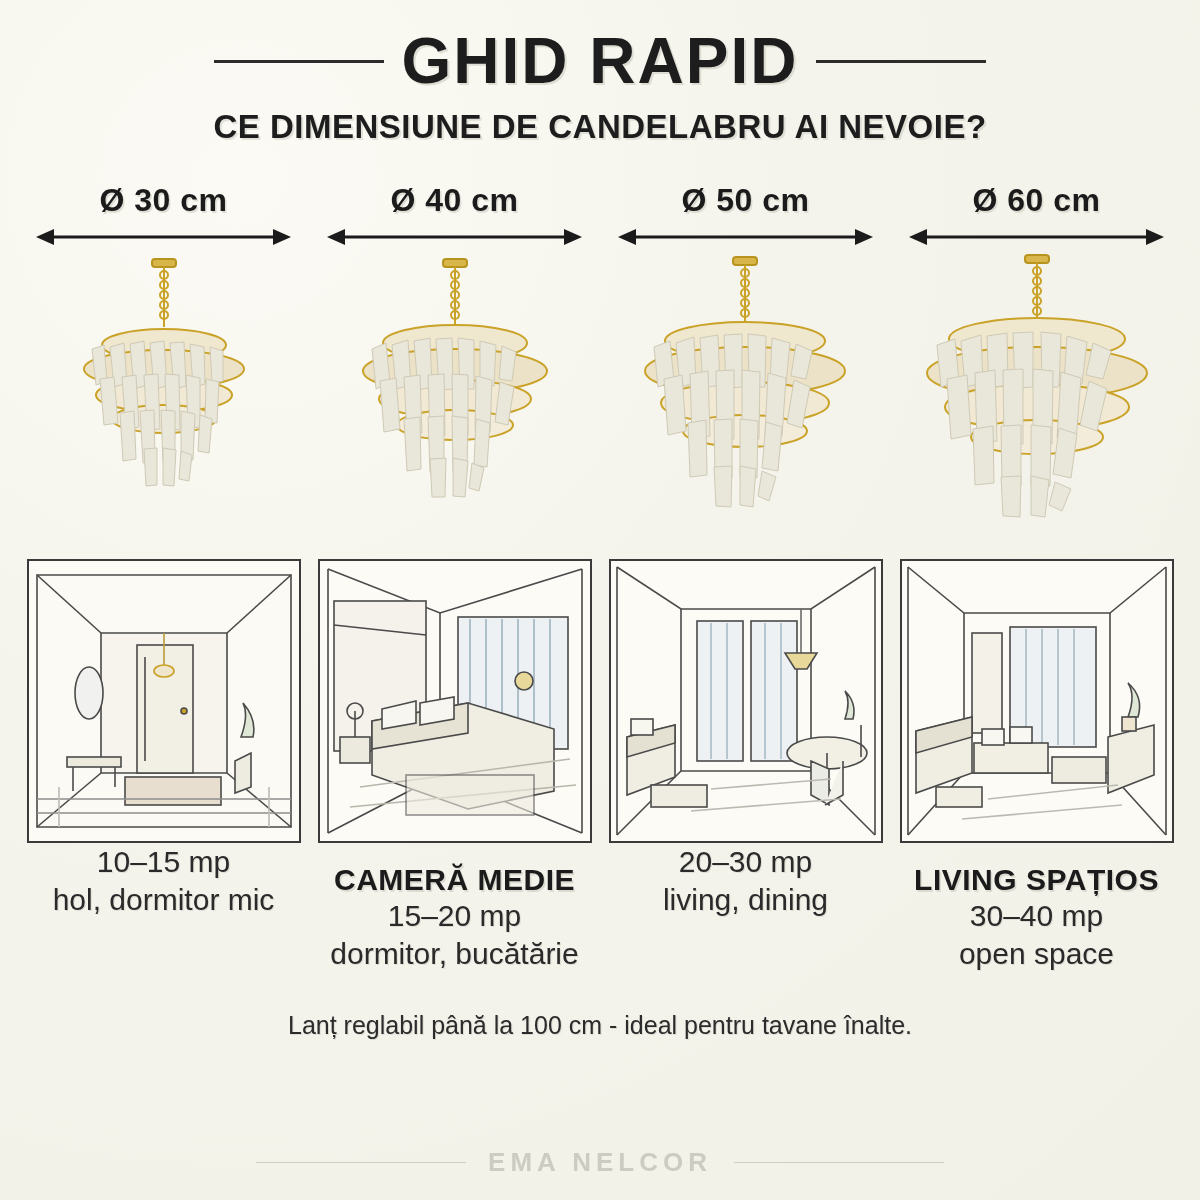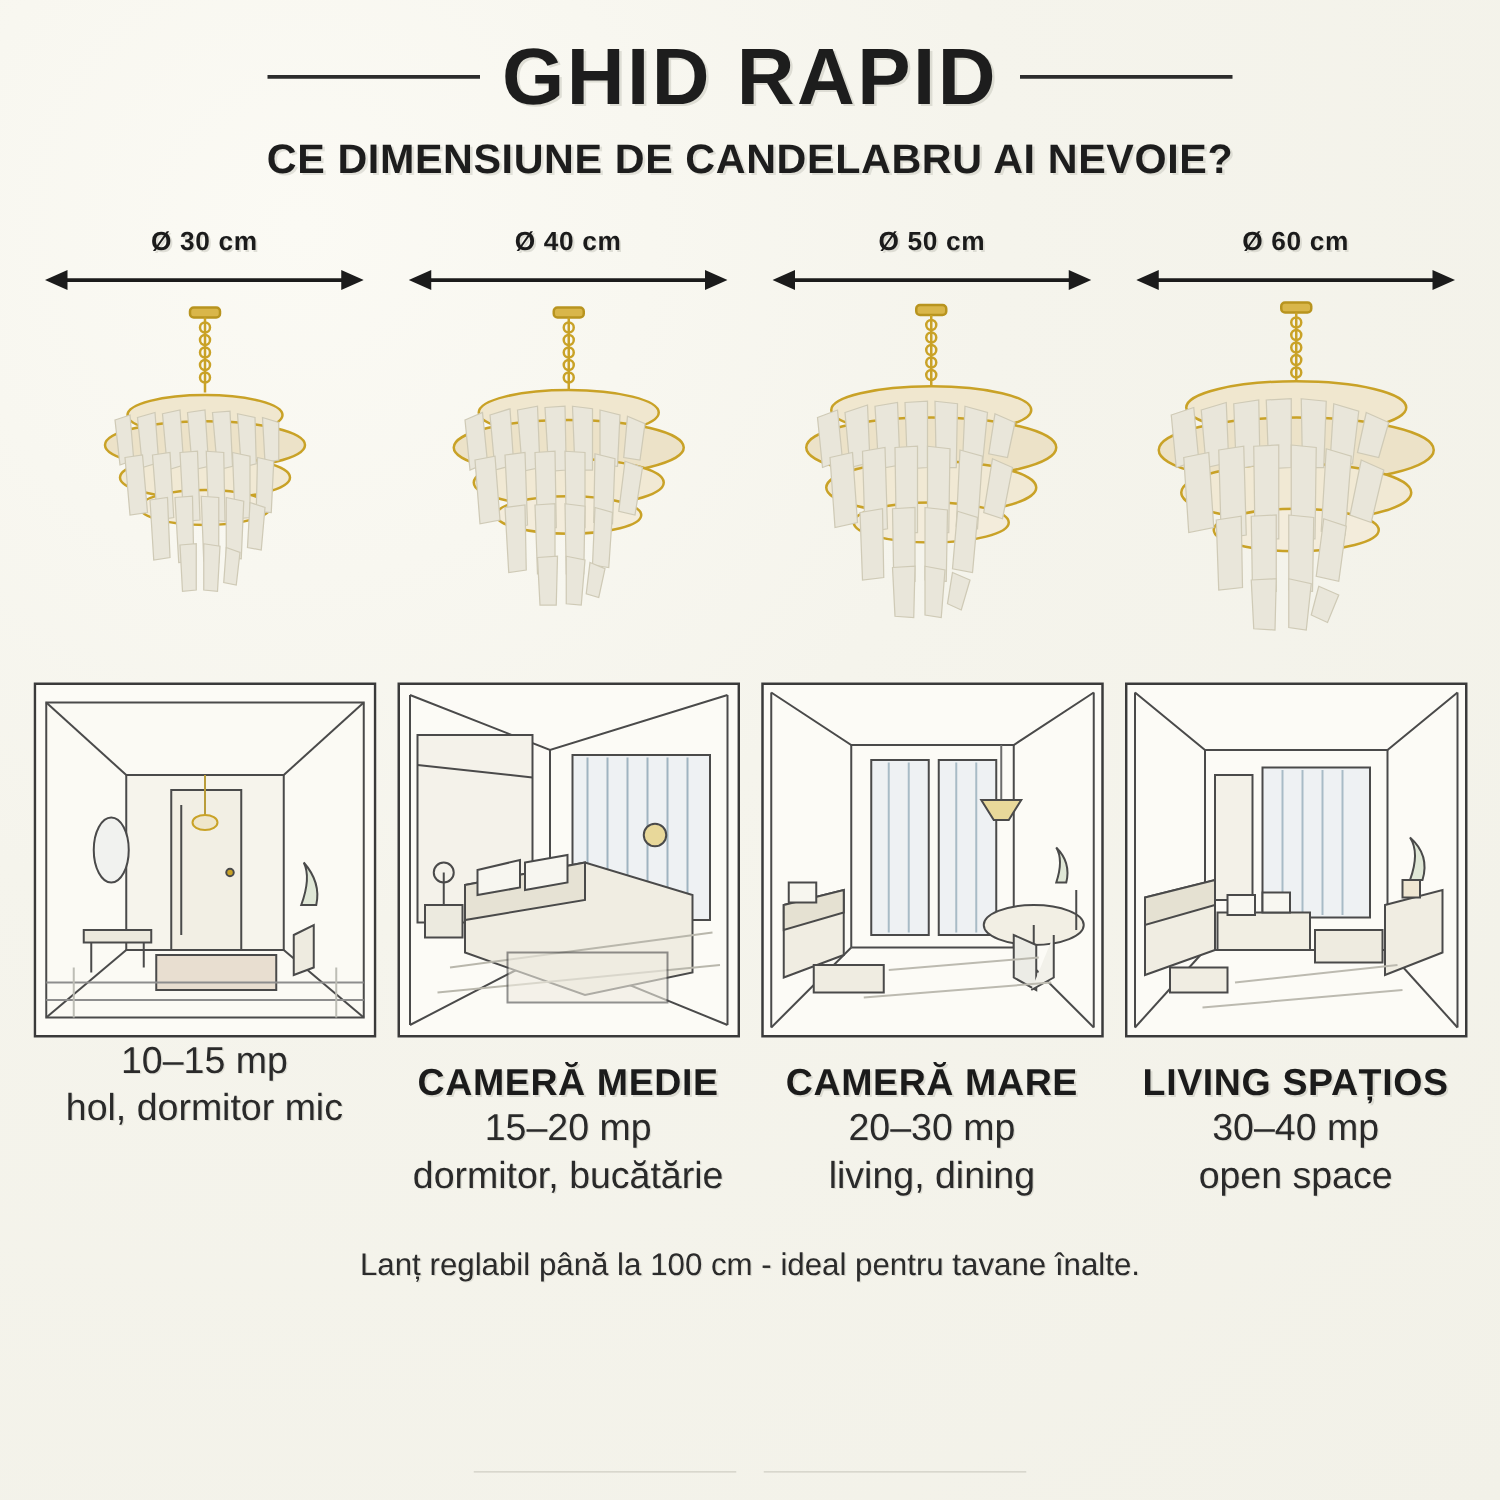--- a/index.html
+++ b/index.html
@@ -60,21 +60,21 @@
     grid-template-columns: repeat(4, 1fr);
     padding: 0 22px;
     column-gap: 8px;
   }
   .col {
     display: flex;
     flex-direction: column;
     align-items: center;
   }
   .diam-label {
-    font-size: 21px;
+    font-size: 32px;
     font-weight: bold;
     color: #1b1b1b;
     letter-spacing: 0.5px;
     text-shadow: 1.5px 1.5px 0 rgba(195,195,185,.5);
   }
   .arrow {
     margin-top: 6px;
     width: 255px;
     height: 24px;
   }
@@ -413,21 +413,20 @@
             <line x1="216" y1="192" x2="216" y2="232"></line>
             <path d="M200 200 l0 34 l18 10 l0 -36 z" fill="#ecece6"></path>
             <path d="M232 200 l0 34 l-18 10" fill="#f2f1ea"></path>
             <path d="M250 164 l0 32"></path>
             <path d="M234 158 q6 -18 0 -28 q12 12 8 28 z" fill="#dfe7d6"></path>
             <path d="M100 228 l120 -10" stroke="#bcbab0"></path>
             <path d="M80 250 l150 -12" stroke="#bcbab0"></path>
           </g>
         </svg>
       </div>
-      <div class="cap-title">CAMERĂ MARE</div>
       <div class="cap-area">20–30 mp</div>
       <div class="cap-rooms">living, dining</div>
     </div>
 
     <div class="col">
       <div class="diam-label">Ø 60 cm</div>
       <svg class="arrow" viewBox="0 0 255 24">
         <line x1="12" y1="12" x2="243" y2="12" stroke="#1b1b1b" stroke-width="3"></line>
         <polygon points="0,12 18,4 18,20" fill="#1b1b1b"></polygon>
         <polygon points="255,12 237,4 237,20" fill="#1b1b1b"></polygon>
@@ -512,16 +511,17 @@
       <div class="cap-area">30–40 mp</div>
       <div class="cap-rooms">open space</div>
     </div>
 
   </div>
 
   <div class="footnote">Lanț reglabil până la 100 cm - ideal pentru tavane înalte.</div>
 
   <div class="brand-row">
     <div class="brand-rule"></div>
+    <div class="brand">EMA NELCOR</div>
     <div class="brand-rule"></div>
   </div>
 
 </div>
 
 </body></html>

